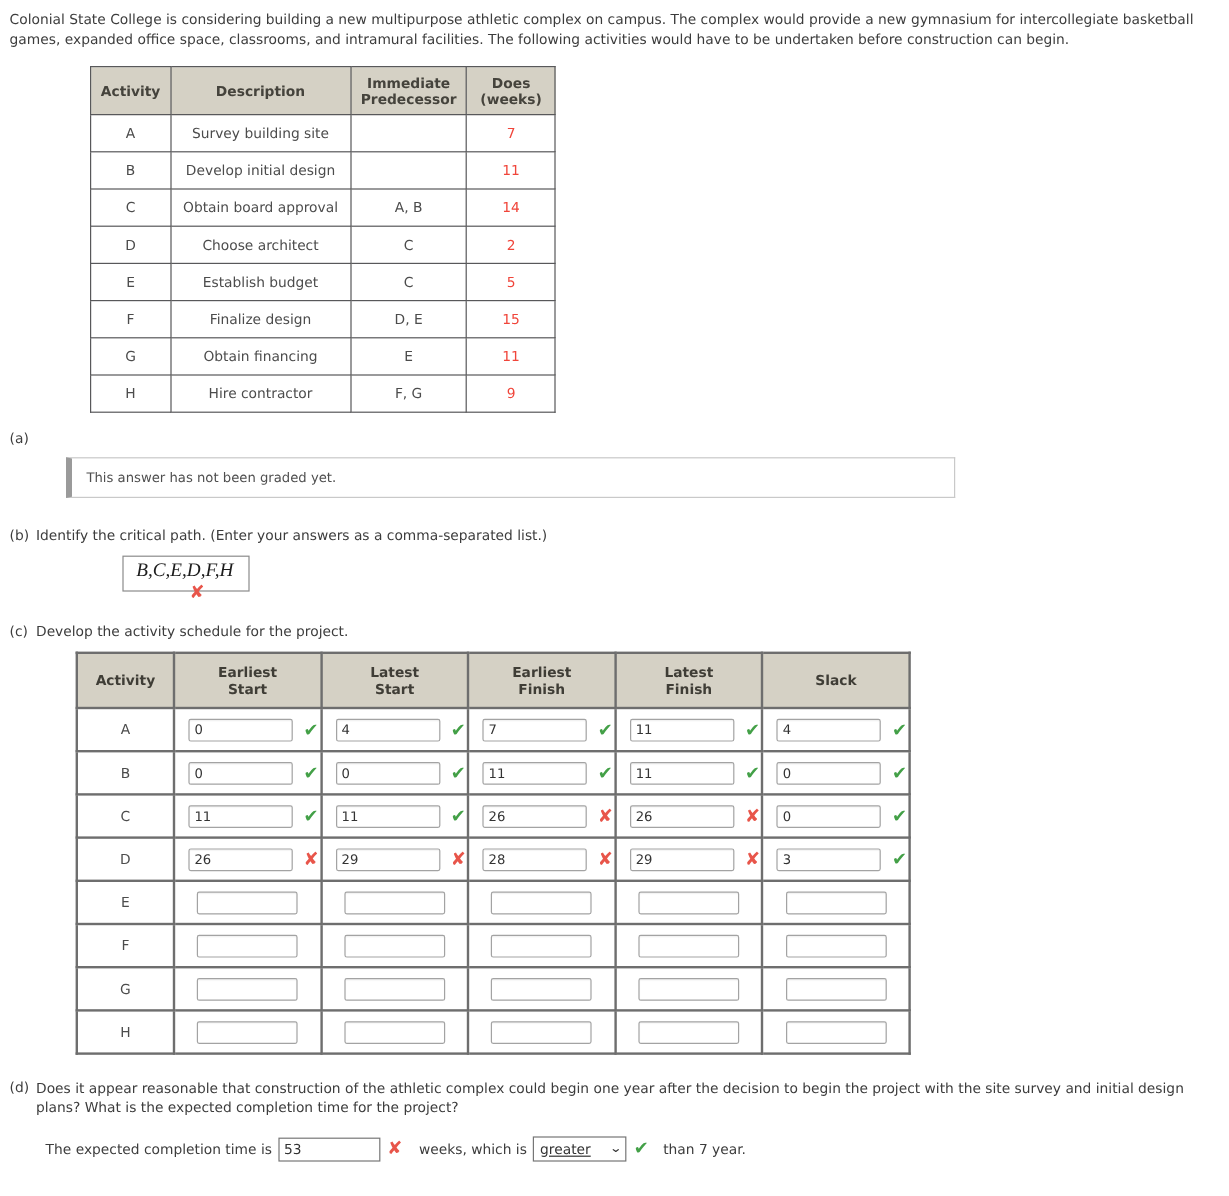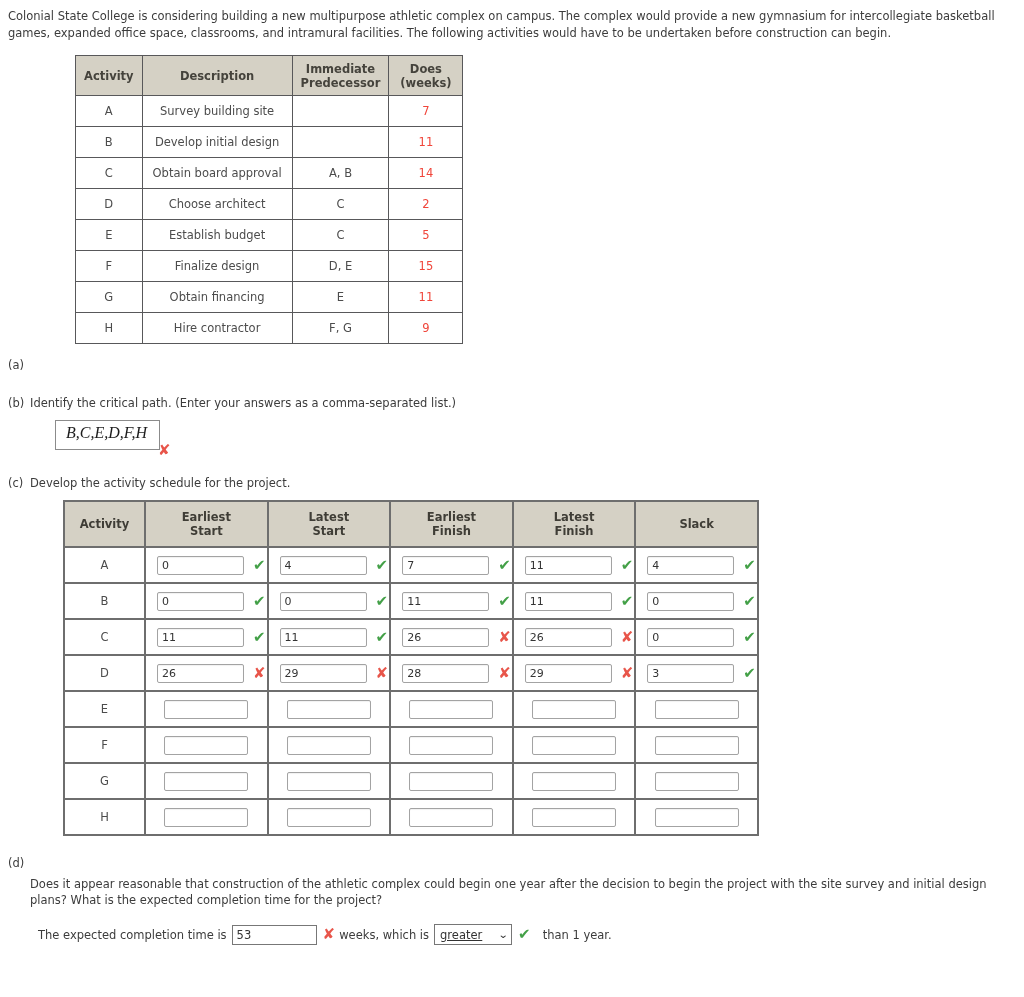--- a/index.html
+++ b/index.html
@@ -33,40 +33,40 @@
   table.acttbl .col-time { width: 74px; }
   table.acttbl td.time { color: #f0453a; }
 
   
   .part { display: flex; align-items: flex-start; }
   .part-label { width: 22px; flex: 0 0 22px; }
   .part-a { margin-top: 14px; }
   .part-b { margin-top: 24px; }
   .part-c { margin-top: 26px; }
   .part-d { margin-top: 20px; }
-  .part-d .part-text { width: 962px; line-height: 16px; margin-top: 20px; }
+  .part-d .part-text { width: 962px; line-height: 16px; }
 
   
   .filerow { margin: 8px 0 0 47px; display: flex; align-items: center; }
   .choosefile {
     font-family: "DejaVu Sans", sans-serif; font-size: 11px; color: #222;
     background: #efefef; border: 1px solid #8b8b8b; border-radius: 2px;
     padding: 2px 8px; height: 21px; cursor: default;
   }
   .nofile { margin-left: 8px; color: #5a5a5a; font-size: 11.5px; }
 
   .gradednote {
     margin: 9px 0 0 47px; width: 741px; height: 34px;
     border: 1px solid #c9c9c9; border-left: 5px solid #9a9a9a;
     display: flex; align-items: center; padding-left: 12px;
     color: #4f4f4f; font-size: 11px;
   }
 
   
-  .cp-wrap { position: relative; margin: 10px 0 22px 47px; height: 30px; width: 200px; }
+  .cp-wrap { position: relative; margin: 10px 0 22px 47px; height: 30px; width: 200px; text-align: center; }
   .cp-box {
     display: inline-block; border: 1px solid #8b8b8b; background: #fff;
     padding: 3px 12px 5px 10px; min-width: 74px; height: 30px;
     font-family: "Liberation Serif", "DejaVu Serif", serif;
     font-style: italic; font-size: 16px; color: #1c1c1c;
   }
   .cp-mark { position: absolute; left: 103px; top: 23px; }
 
   
   .mk { font-weight: bold; font-size: 15px; line-height: 1; }
@@ -95,21 +95,21 @@
   input.schinput.empty { width: 84px; }
 
   
   .d-answer { margin: 16px 0 0 30px; display: flex; align-items: center; }
   input.dinput {
     width: 85px; height: 20px; border: 1px solid #777; border-radius: 0;
     font-family: "DejaVu Sans", sans-serif; font-size: 11.5px; color: #333;
     padding: 0 4px; margin-left: 5px; background: #fff;
   }
   .d-answer .mk { margin-left: 6px; }
-  .d-words { margin-left: 4px; }
+  .d-words { margin-left: 14px; }
   .dselect {
     display: inline-flex; align-items: center; justify-content: space-between;
     margin-left: 5px; width: 78px; height: 21px;
     border: 1px solid #767676; background: #fff; padding: 0 4px 0 5px;
     font-size: 11.5px; color: #333; cursor: default;
   }
   .dselect .sel-text { text-decoration: underline; }
   .dselect .chev { font-size: 10px; color: #333; transform: scaleX(1.3); }
   .d-tail { margin-left: 12px; }
 </style>
@@ -178,20 +178,23 @@
           <td class="col-act">H</td>
           <td class="col-desc">Hire contractor</td>
           <td class="col-pred">F, G</td>
           <td class="col-time time">9</td>
         </tr>
       </tbody>
   </table>
 
   <div class="part part-a">
     <span class="part-label">(a)</span>
+  </div>
+  <div class="gradednote">
+    <span>This answer has not been graded yet.</span>
   </div>
 
   <div class="part part-b">
     <span class="part-label">(b)</span>
     <span class="part-text">Identify the critical path. (Enter your answers as a comma-separated list.)</span>
   </div>
   <div class="cp-wrap">
     <span class="cp-box">B,C,E,D,F,H</span>
     <span class="cp-mark mk incorrect">✘</span>
   </div>
@@ -391,16 +394,16 @@
   <div class="d-answer">
     <span>The expected completion time is</span>
     <input class="dinput" value="53" style="">
     <span class="mk incorrect">✘</span>
     <span class="d-words">weeks, which is</span>
     <span class="dselect">
       <span class="sel-text">greater</span>
       <span class="chev">⌄</span>
     </span>
     <span class="mk correct">✔</span>
-    <span class="d-tail">than 1 year.</span>
+    <span class="d-tail">than 7 year.</span>
   </div>
 
 </div>
 
 </body></html>

